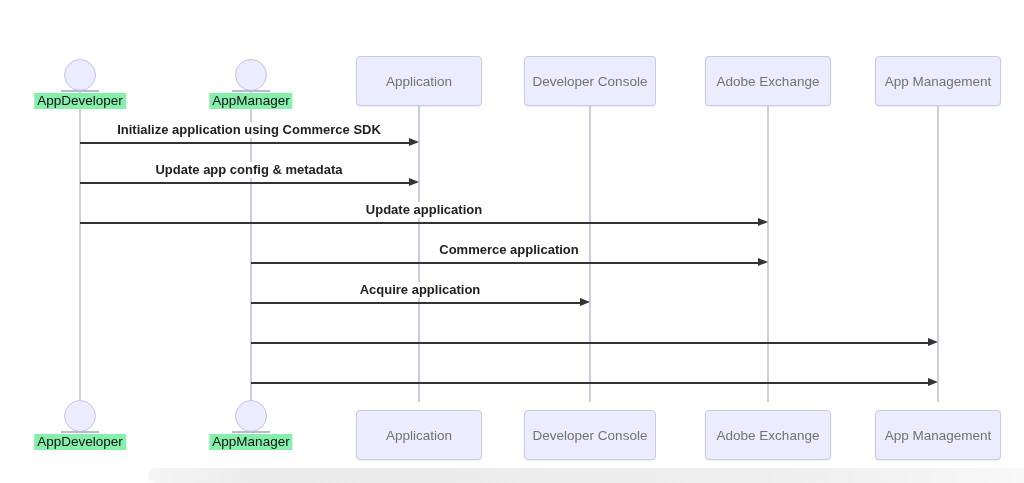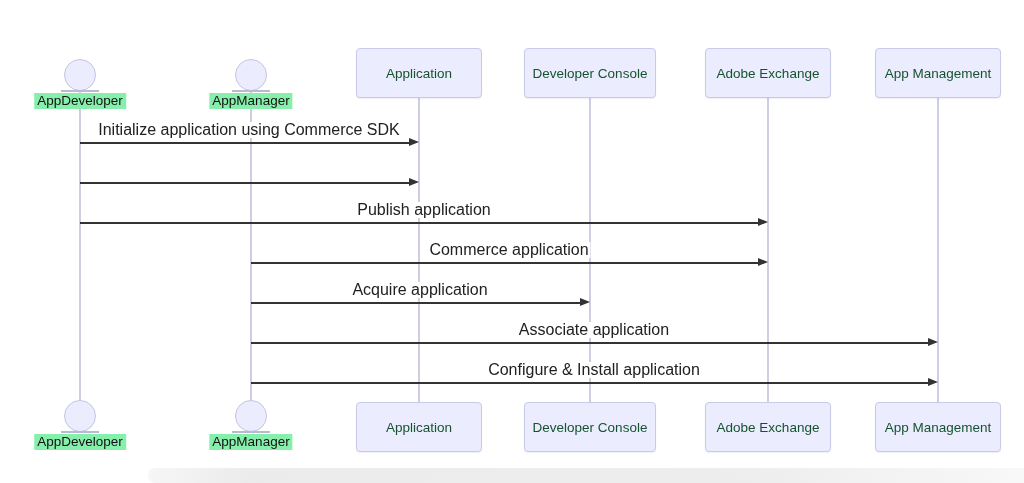--- a/index.html
+++ b/index.html
@@ -3,21 +3,21 @@
 <meta charset="utf-8">
 <style>
   html,body{margin:0;padding:0;background:#ffffff;}
   .stage{
     position:relative;width:1024px;height:483px;background:#ffffff;overflow:hidden;
     font-family:"Liberation Sans","DejaVu Sans",sans-serif;color:#1f1f1f;
   }
   .pbox{
     position:absolute;height:50px;background:#ECECFF;border:1px solid #c9c9e8;
     border-radius:4px;display:flex;align-items:center;justify-content:center;
-    font-size:13.5px;color:#14532d;box-sizing:border-box;box-shadow:0 1px 1px rgba(120,120,160,0.12);
+    font-size:13.5px;color:#737373;box-sizing:border-box;box-shadow:0 1px 1px rgba(120,120,160,0.12);margin-top:8px;
   }
   .actor-circle{
     position:absolute;width:32px;height:32px;border-radius:50%;
     background:#ECECFF;border:1px solid #c5c5e0;box-sizing:border-box;
   }
   .actor-arms{
     position:absolute;width:38px;height:1.5px;background:#b9b9d0;
   }
   .actor-label{
     position:absolute;transform:translateX(-50%);font-size:13.5px;color:#111;
@@ -28,22 +28,22 @@
   }
   .msg-line{
     position:absolute;height:1.5px;background:#333333;
   }
   .msg-head{
     position:absolute;width:0;height:0;
     border-top:4.5px solid transparent;border-bottom:4.5px solid transparent;
     border-left:10px solid #333333;
   }
   .msg-label{
-    position:absolute;transform:translateX(-50%);font-size:16px;color:#212121;
-    white-space:nowrap;line-height:16px;background:#ffffff;padding:0 2px;
+    position:absolute;transform:translateX(-50%);font-size:13px;color:#212121;
+    white-space:nowrap;line-height:16px;background:#ffffff;padding:0 2px;font-weight:bold;
   }
   .bottom-bar{
     position:absolute;left:148px;top:468px;width:876px;height:15px;
     border-radius:9px 0 0 9px;
     background:linear-gradient(90deg,#f6f6f6 0%,#ebebeb 12%,#eeeeee 70%,#f8f8f8 100%);
   }
 </style>
 </head>
 <body>
 
@@ -74,40 +74,39 @@
     <span>Adobe Exchange</span>
   </div>
   <div class="pbox" style="left:875px;top:48px;width:126px">
     <span>App Management</span>
   </div>
 
   <div class="msg-label" style="left:249px;top:122px">Initialize application using Commerce SDK</div>
   <div class="msg-line" style="left:80px;top:142px;width:330px"></div>
   <div class="msg-head" style="left:409px;top:138.3px"></div>
 
+  <div class="msg-label" style="left:249px;top:162px">Update app config &amp; metadata</div>
   <div class="msg-line" style="left:80px;top:182px;width:330px"></div>
   <div class="msg-head" style="left:409px;top:178.3px"></div>
 
-  <div class="msg-label" style="left:424px;top:202px">Publish application</div>
+  <div class="msg-label" style="left:424px;top:202px">Update application</div>
   <div class="msg-line" style="left:80px;top:222px;width:679px"></div>
   <div class="msg-head" style="left:758px;top:218.3px"></div>
 
   <div class="msg-label" style="left:509px;top:242px">Commerce application</div>
   <div class="msg-line" style="left:251px;top:262px;width:508px"></div>
   <div class="msg-head" style="left:758px;top:258.3px"></div>
 
   <div class="msg-label" style="left:420px;top:282px">Acquire application</div>
   <div class="msg-line" style="left:251px;top:302px;width:330px"></div>
   <div class="msg-head" style="left:580px;top:298.3px"></div>
 
-  <div class="msg-label" style="left:594px;top:322px">Associate application</div>
   <div class="msg-line" style="left:251px;top:342px;width:678px"></div>
   <div class="msg-head" style="left:928px;top:338.3px"></div>
 
-  <div class="msg-label" style="left:594px;top:362px">Configure &amp; Install application</div>
   <div class="msg-line" style="left:251px;top:382px;width:678px"></div>
   <div class="msg-head" style="left:928px;top:378.3px"></div>
 
   <div class="actor-circle" style="left:64px;top:400px"></div>
   <div class="actor-arms" style="left:61px;top:431px"></div>
   <div class="actor-label" style="left:80px;top:434px">AppDeveloper</div>
 
   <div class="actor-circle" style="left:235px;top:400px"></div>
   <div class="actor-arms" style="left:232px;top:431px"></div>
   <div class="actor-label" style="left:251px;top:434px">AppManager</div>

